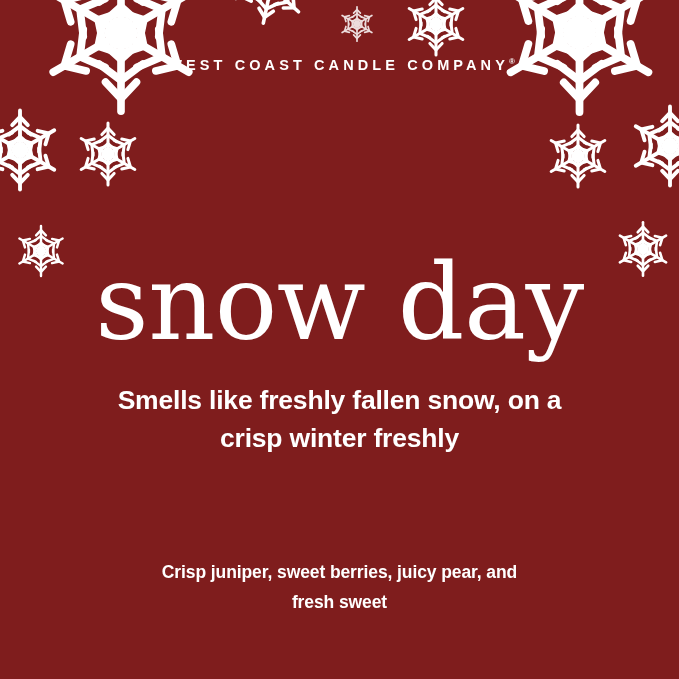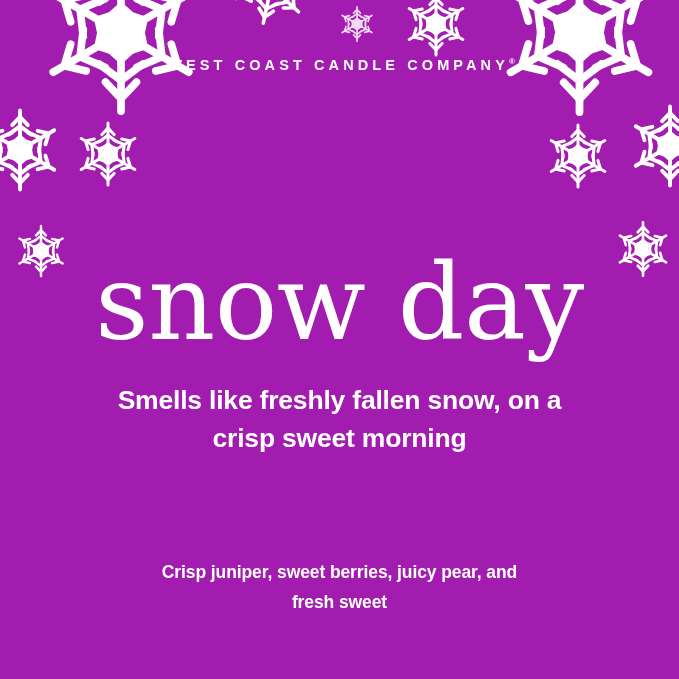--- a/index.html
+++ b/index.html
@@ -10,21 +10,21 @@
     width: 679px;
     height: 679px;
     overflow: hidden;
     font-family: "Liberation Sans", sans-serif;
   }
 
   #canvas {
     position: relative;
     width: 679px;
     height: 679px;
-    background: #a21caf;
+    background: #7f1d1d;
     overflow: hidden;
   }
 
   
   #snow-layer {
     position: absolute;
     left: 0;
     top: 0;
     width: 679px;
     height: 679px;
@@ -648,21 +648,21 @@
         </svg>
       </div>
     </div>
 
   <div id="brand"><span>WEST COAST CANDLE COMPANY</span><span class="reg">®</span></div>
 
   <div id="title">snow day</div>
 
   <div id="subtitle">
     <div>Smells like freshly fallen snow, on a</div>
-    <div>crisp sweet morning</div>
+    <div>crisp winter freshly</div>
   </div>
 
   <div id="notes">
     <div>Crisp juniper, sweet berries, juicy pear, and</div>
     <div>fresh sweet</div>
   </div>
 
 </div>
 
 </body></html>

